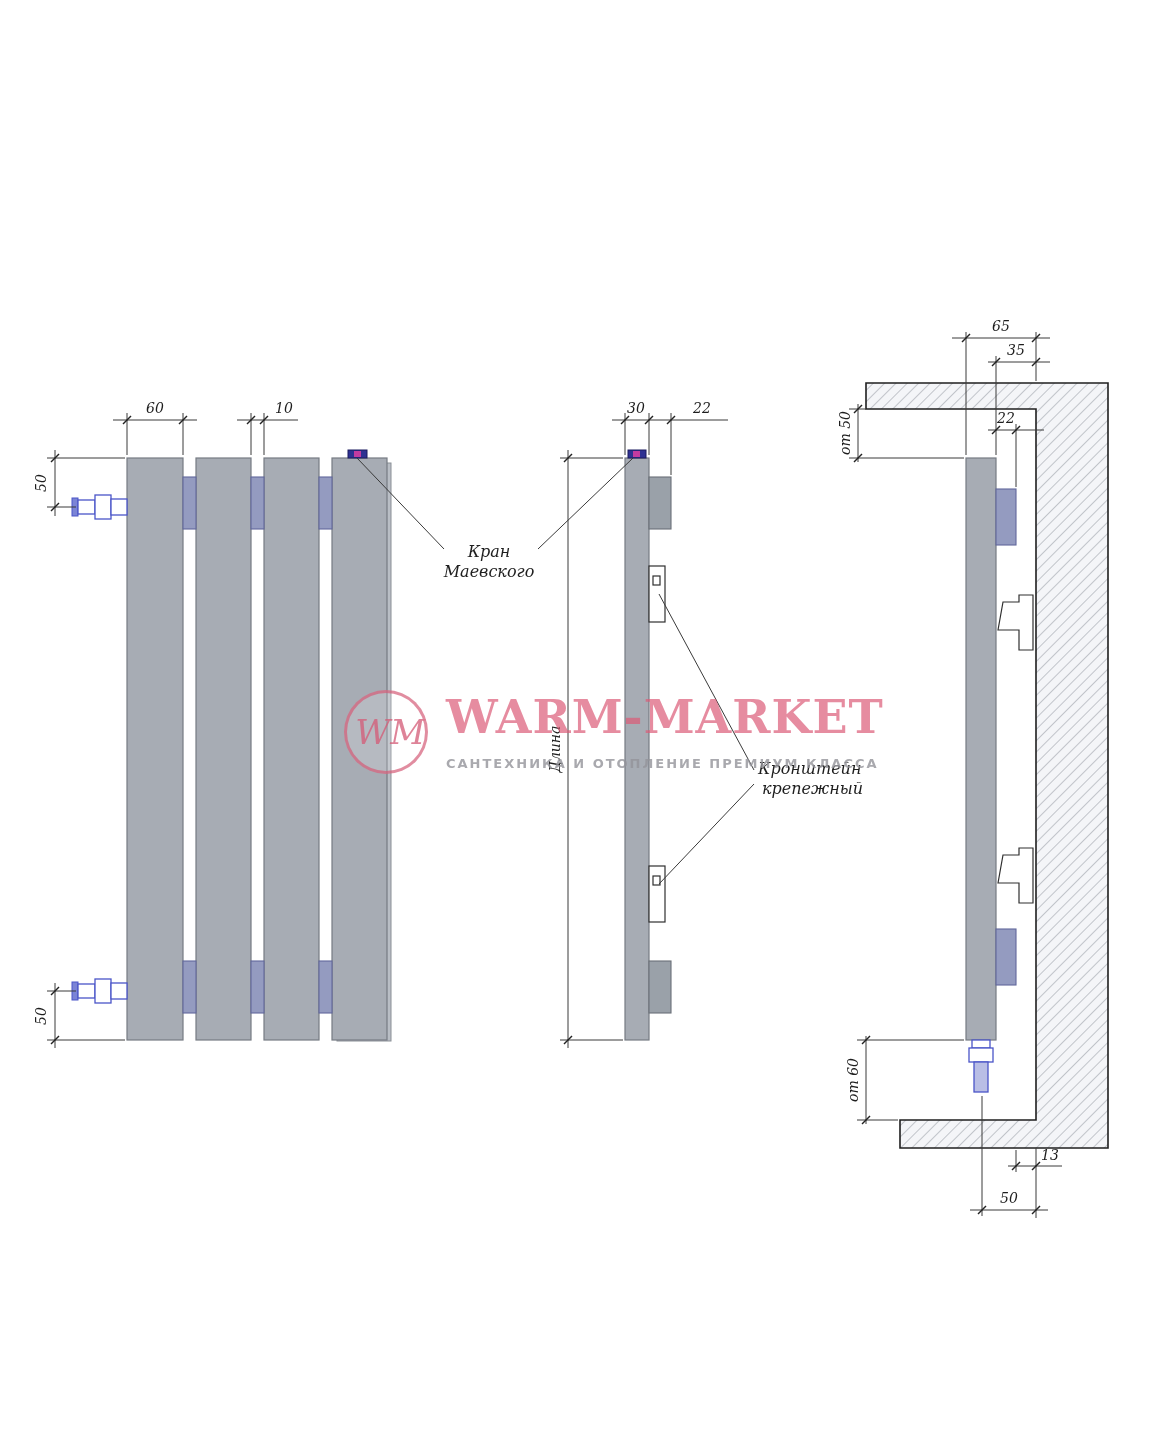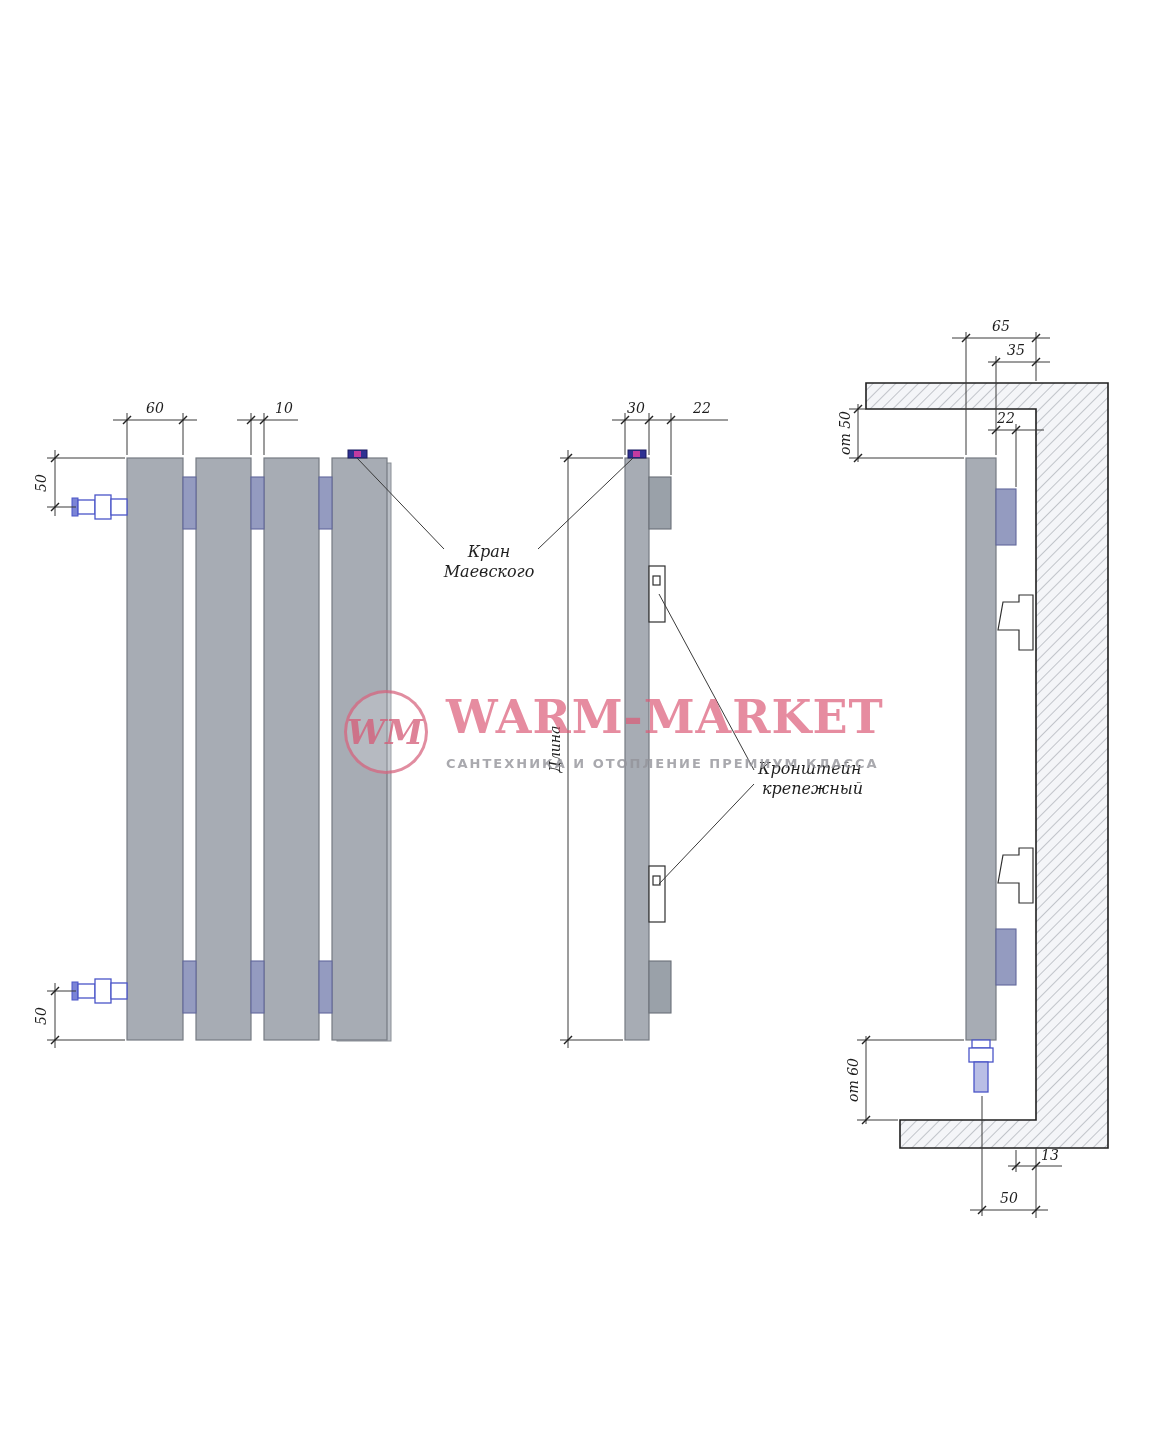--- a/index.html
+++ b/index.html
@@ -28,22 +28,22 @@
   .dimtext { font-family:"DejaVu Serif", serif; font-style:italic; font-size:14px; fill:#1e1e1e; }
   .note    { font-family:"DejaVu Serif", serif; font-style:italic; font-size:16px; fill:#1e1e1e; }
 
   
   .watermark {
     position:absolute; left:344px; top:690px; display:flex; align-items:center;
     gap:18px; opacity:0.85; pointer-events:none;
   }
   .wm-logo {
     width:84px; height:84px; border:3px solid rgba(214,98,124,0.85); border-radius:50%;
-    display:flex; align-items:center; justify-content:flex-start;
-    background:rgba(255,255,255,0.2); box-sizing:border-box;font-weight:bold;
+    display:flex; align-items:center; justify-content:flex-end;
+    background:rgba(255,255,255,0.2); box-sizing:border-box;
   }
   .wm-logo-text {
     font-family:"DejaVu Serif", serif; font-style:italic; font-size:34px;
     color:rgba(214,98,124,0.92); line-height:1;
   }
   .wm-title {
     font-family:"DejaVu Serif", serif; font-weight:bold; font-size:46px;
     color:rgba(220,90,118,0.82); letter-spacing:1px; line-height:1; white-space:nowrap;
   }
   .wm-subtitle {

